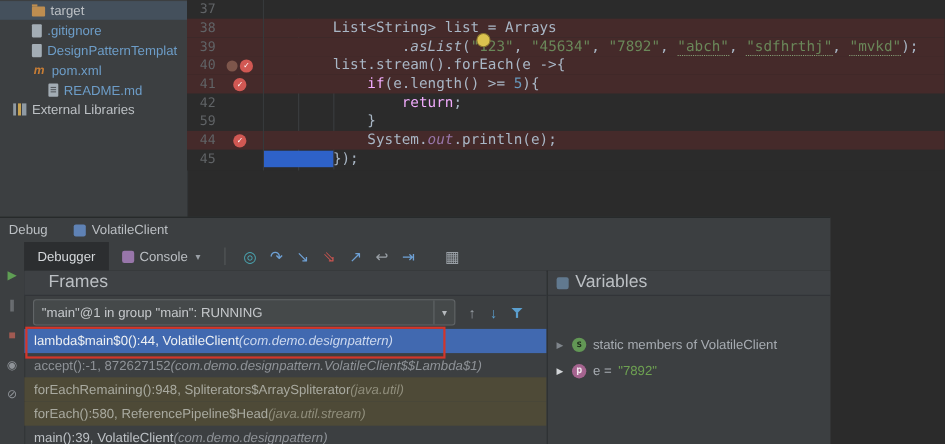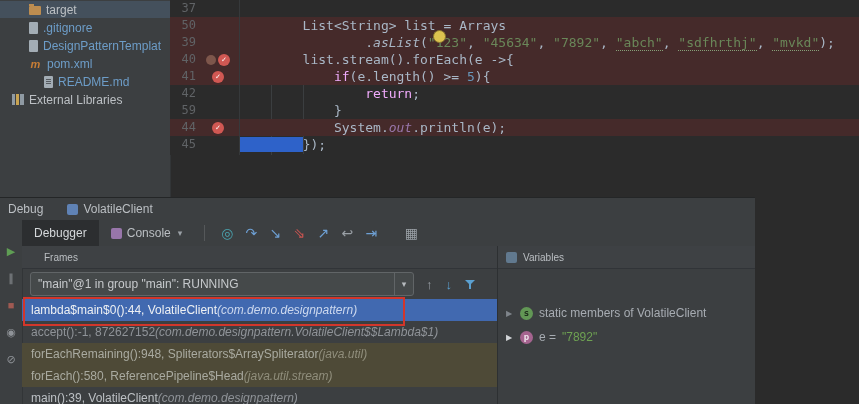--- a/index.html
+++ b/index.html
@@ -60,21 +60,21 @@
   .dbg-tab.selected{background:#2c2e30;color:#d5d8db}
   .console-ico{width:11px;height:11px;background:#9876aa;border-radius:2px;display:inline-block}
   .tab-arrow{font-size:9px;color:#9aa0a6;margin-left:2px}
   .vsep{width:1px;height:16px;background:#55585a;margin:0 10px}
   .step-icons{display:flex;align-items:center}
   .tb-ico{width:24px;height:20px;display:flex;align-items:center;justify-content:center;font-size:14px}
   .tb-ico.gap{margin-left:16px}
 
   
   .frames-panel{position:absolute;left:22px;top:48px;width:475px;bottom:0;overflow:hidden}
-  .panel-header{height:22px;display:flex;align-items:center;font-size:10px;color:#bbbfc3;
+  .panel-header{height:22px;display:flex;align-items:center;font-size:16px;color:#bbbfc3;
         border-bottom:1px solid #313438;background:#3e4144}
   .ph-frames{padding-left:22px}
   .combo-row{height:30px;display:flex;align-items:center;padding:0 8px;gap:12px}
   .thread-combo{width:382px;height:22px;background:#45494a;border:1px solid #616567;border-radius:3px;
         display:flex;align-items:center;overflow:hidden}
   .thread-text{flex:1;padding:0 7px;font-size:12px;color:#c6c9cc;white-space:nowrap;overflow:hidden}
   .combo-arrow{width:18px;height:100%;border-left:1px solid #616567;display:flex;align-items:center;
         justify-content:center;font-size:9px;color:#b6babe}
   .frames-icons{display:flex;align-items:center;gap:13px}
   .combo-ico{font-size:13px}
@@ -141,21 +141,21 @@
         <span class="ticon libraries"></span>
         <span class="tlabel">External Libraries</span>
       </div>
     </div>
 
   <div id="editor">
     <div class="iguide" style="left:101px;top:17px;height:170px"></div>
     <div class="iguide" style="left:133px;top:68px;height:86px"></div>
     <div id="ed-lines">
         <div class="ed-line"><span class="ln">37</span><span class="gut"></span><span class="code"></span></div>
-        <div class="ed-line bg-bp"><span class="ln">50</span><span class="gut"></span><span class="code"><span class="c-p">        List&lt;String&gt; list = Arrays</span></span></div>
+        <div class="ed-line bg-bp"><span class="ln">38</span><span class="gut"></span><span class="code"><span class="c-p">        List&lt;String&gt; list = Arrays</span></span></div>
         <div class="ed-line bg-bp"><span class="ln">39</span><span class="gut"></span><span class="code"><span class="c-p">                .</span><span class="c-m">asList</span><span class="c-p">(</span><span class="c-s">"123"</span><span class="c-p">, </span><span class="c-s">"45634"</span><span class="c-p">, </span><span class="c-s">"7892"</span><span class="c-p">, </span><span class="c-sw">"abch"</span><span class="c-p">, </span><span class="c-sw">"sdfhrthj"</span><span class="c-p">, </span><span class="c-sw">"mvkd"</span><span class="c-p">);</span></span></div>
         <div class="ed-line bg-bp"><span class="ln">40</span><span class="gut"><span class="mute-ico"></span><span class="bp-ico">✓</span></span><span class="code"><span class="c-p">        list.stream().forEach(e -&gt;{</span></span></div>
         <div class="ed-line bg-bp"><span class="ln">41</span><span class="gut"><span class="bp-ico">✓</span></span><span class="code"><span class="c-p">            </span><span class="c-k">if</span><span class="c-p">(e.length() &gt;= </span><span class="c-n">5</span><span class="c-p">){</span></span></div>
         <div class="ed-line"><span class="ln">42</span><span class="gut"></span><span class="code"><span class="c-p">                </span><span class="c-k">return</span><span class="c-p">;</span></span></div>
         <div class="ed-line"><span class="ln">59</span><span class="gut"></span><span class="code"><span class="c-p">            }</span></span></div>
         <div class="ed-line bg-bp"><span class="ln">44</span><span class="gut"><span class="bp-ico">✓</span></span><span class="code"><span class="c-p">            System.</span><span class="c-f">out</span><span class="c-p">.println(e);</span></span></div>
         <div class="ed-line"><span class="ln">45</span><span class="gut"></span><span class="code"><span class="c-sel">        </span><span class="c-p">});</span></span></div>
         <div class="ed-line"><span class="ln">46</span><span class="gut"></span><span class="code"></span></div>
         <div class="ed-line"><span class="ln">47</span><span class="gut"></span><span class="code"><span class="c-p">    }</span></span></div>
       </div>

